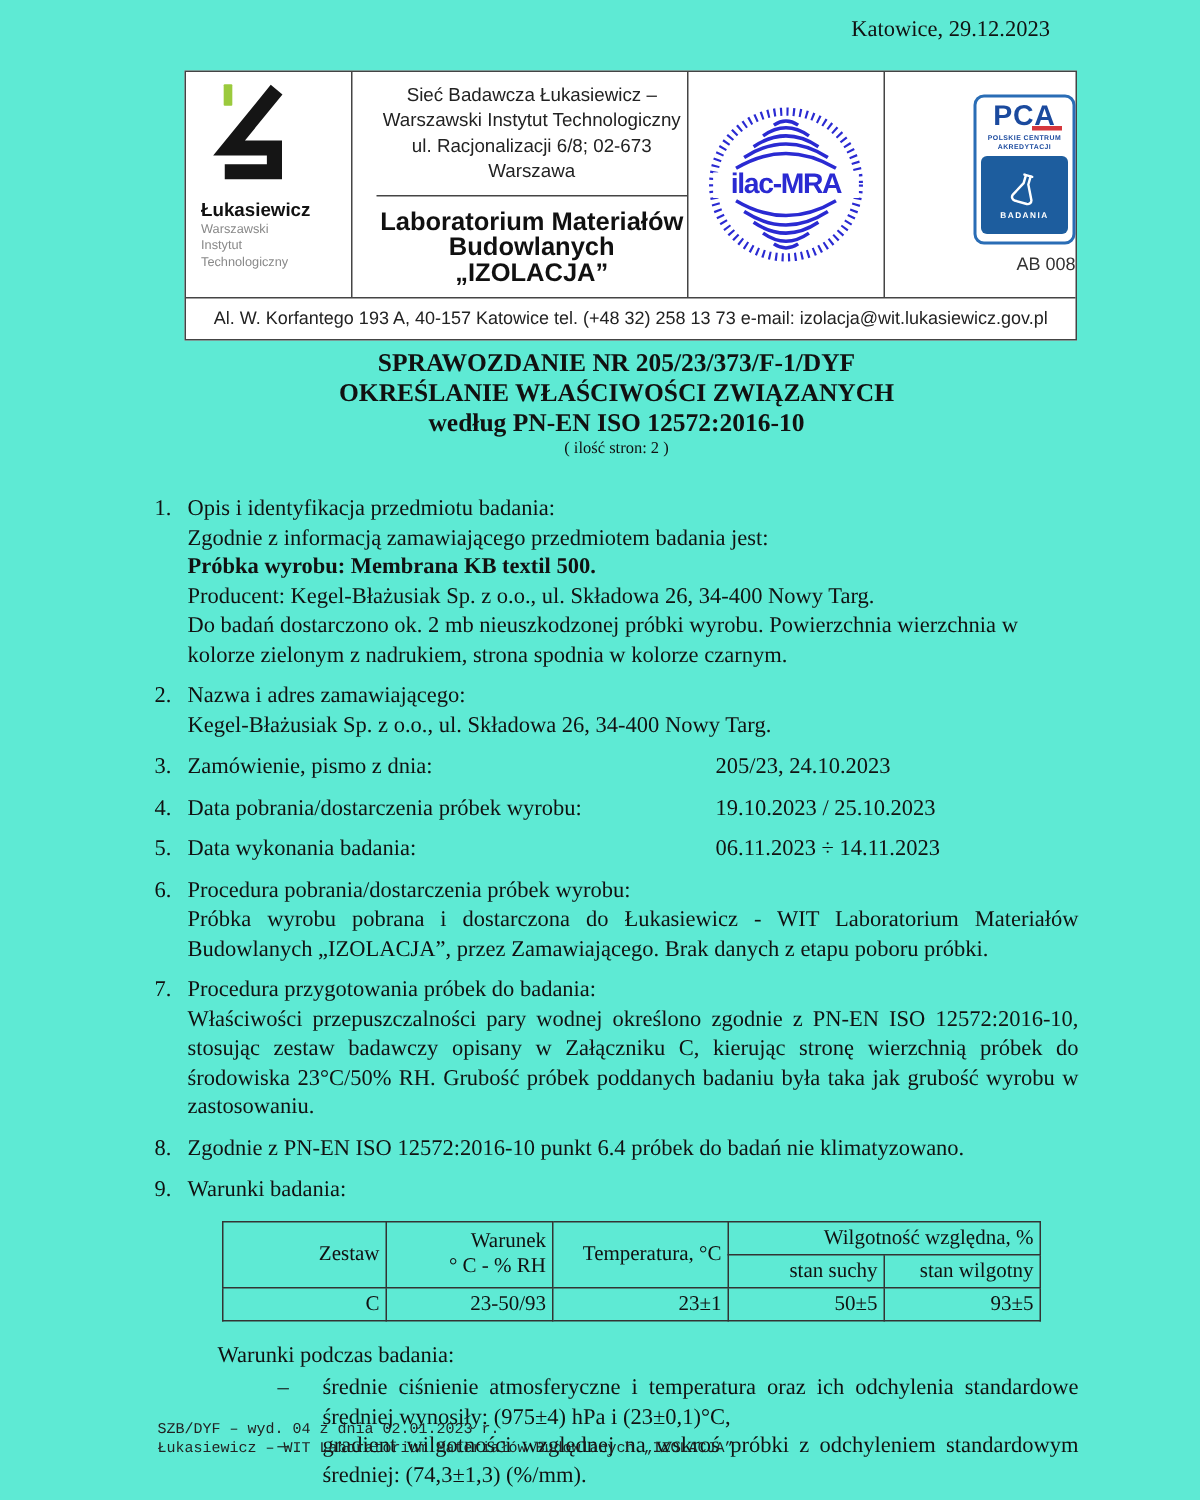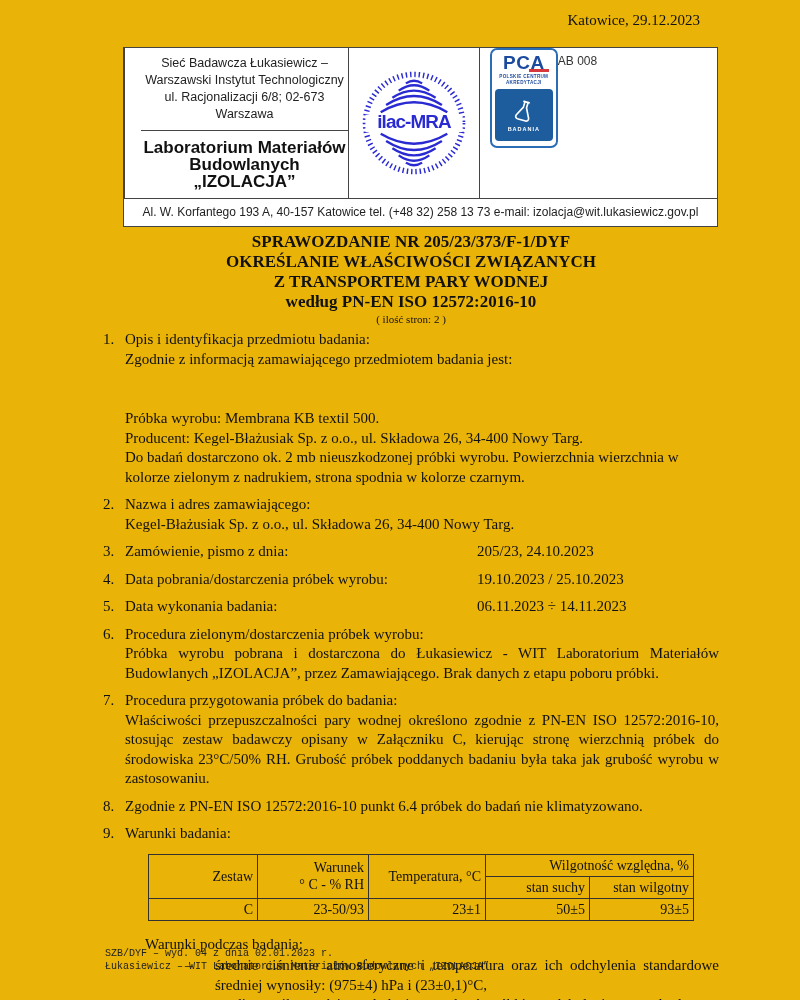--- a/index.html
+++ b/index.html
@@ -1,34 +1,34 @@
 <!DOCTYPE html>
 <html><head>
 <meta charset="utf-8">
 <style>
   html,body{margin:0;padding:0;background:#e8e8e8;}
   .sheet{
-    position:relative;width:800px;height:1000px;background:#eab308;
+    position:relative;width:800px;height:1000px;background:#5eead4;
     font-family:"Liberation Serif",serif;color:#111;overflow:hidden;margin:0 auto;
   }
   
   .date-line{position:absolute;top:12px;right:100px;font-size:15px;}
   
   .header-box{
     position:absolute;left:123px;top:47px;width:593px;border:1.5px solid #444;
     font-family:"Liberation Sans",sans-serif;background:#fff;
   }
   .hdr-main{display:flex;height:150px;}
   .cell{box-sizing:border-box;}
   .logo-cell{width:110px;padding:6px 4px 0 10px;}
   .center-cell{width:225px;border-left:1.5px solid #444;border-right:1.5px solid #444;display:flex;flex-direction:column;padding-left:16px;}
   .center-top{height:82px;border-bottom:1.5px solid #444;display:flex;flex-direction:column;justify-content:center;text-align:center;font-size:12.5px;line-height:17px;color:#222;}
   .center-bottom{flex:1;display:flex;flex-direction:column;justify-content:center;text-align:center;font-weight:bold;font-size:17px;line-height:17px;}
   .ilac-cell{width:130px;display:flex;align-items:center;justify-content:center;}
-  .pca-cell{width:128px;border-left:1.5px solid #444;display:flex;flex-direction:row;align-items:flex-start;justify-content:center;}
+  .pca-cell{width:128px;border-left:1.5px solid #444;display:flex;flex-direction:column;align-items:flex-end;justify-content:center;}
   .hdr-address{border-top:1.5px solid #444;height:27px;line-height:27px;text-align:center;font-size:12px;color:#222;}
   
   .logo-brand{font-weight:bold;font-size:12.5px;margin-top:2px;color:#111;}
   .logo-sub{font-size:8.5px;line-height:11px;color:#888;}
   
   .pca-badge{width:58px;border:2px solid #2a6db5;border-radius:7px;background:#fff;padding:4px 3px 5px 3px;text-align:center;}
   .pca-title{font-weight:bold;font-size:19px;line-height:18px;color:#1b4a9e;letter-spacing:.5px;}
   .pca-redbar{width:20px;height:3px;background:#d6373c;margin:-3px 4px 2px auto;}
   .pca-sub{font-size:4.6px;font-weight:bold;color:#1b4a9e;line-height:6px;letter-spacing:.3px;}
   .pca-bluebox{margin-top:3px;background:#1d5d9e;border-radius:4px;height:52px;display:flex;flex-direction:column;align-items:center;justify-content:center;}
@@ -36,21 +36,21 @@
   .pca-number{font-size:12px;color:#333;margin-top:6px;font-family:"Liberation Sans",sans-serif;}
   
   .title-block{position:absolute;left:103px;top:232px;width:616px;text-align:center;}
   .title-block .t{font-weight:bold;font-size:17px;line-height:20px;}
   .title-block .pages{font-size:11px;margin-top:1px;}
   
   .content{position:absolute;left:103px;top:330px;width:616px;font-size:15px;line-height:19.5px;}
   .item{display:flex;margin-bottom:8px;}
   .item .no{width:22px;flex:none;}
   .item .body{flex:1;}
-  .bold{font-weight:normal;margin-top:40px;}
+  .bold{font-weight:bold;}
   .kv{position:relative;}
   .kv .val{position:absolute;left:352px;top:0;}
   .just{text-align:justify;}
   
   .tbl-wrap{margin:10px 0 10px 45px;}
   table.cond{border-collapse:collapse;font-size:14px;text-align:right;}
   table.cond td,table.cond th{border:1px solid #333;font-weight:normal;padding:0 4px;height:21px;line-height:17px;}
   .w1{width:100px;} .w2{width:102px;} .w3{width:108px;} .w4{width:95px;} .w5{width:95px;}
   
   .cond-intro{margin:14px 0 2px 42px;}
@@ -63,20 +63,30 @@
 </head>
 <body>
 
 <div class="sheet">
 
   <div class="date-line">Katowice, 29.12.2023</div>
 
   <div class="header-box">
     <div class="hdr-main">
 
+      <div class="cell logo-cell">
+        <svg width="72" height="72" viewBox="0 0 100 100">
+          <rect x="21" y="3" width="8" height="20" rx="1" fill="#9bca3d"></rect>
+          <polyline points="70,8 26,62 68,62 68,84 22,84" fill="none" stroke="#151515" stroke-width="14"></polyline>
+        </svg>
+        <div class="logo-brand">Łukasiewicz</div>
+        <div class="logo-sub">Warszawski</div>
+        <div class="logo-sub">Instytut</div>
+        <div class="logo-sub">Technologiczny</div>
+      </div>
 
       <div class="cell center-cell">
         <div class="center-top">
           <div>Sieć Badawcza Łukasiewicz –</div>
           <div>Warszawski Instytut Technologiczny</div>
           <div>ul. Racjonalizacji 6/8; 02-673 Warszawa</div>
         </div>
         <div class="center-bottom">
           <div>Laboratorium Materiałów Budowlanych</div>
           <div>„IZOLACJA”</div>
@@ -121,21 +131,20 @@
         </div>
         <div class="pca-number">AB 008</div>
       </div>
     </div>
     <div class="hdr-address">Al. W. Korfantego 193 A, 40-157 Katowice tel. (+48 32) 258 13 73  e-mail: izolacja@wit.lukasiewicz.gov.pl</div>
   </div>
 
   <div class="title-block">
     <div class="t">SPRAWOZDANIE NR 205/23/373/F-1/DYF</div>
     <div class="t">OKREŚLANIE WŁAŚCIWOŚCI ZWIĄZANYCH</div>
-    <div class="t">Z TRANSPORTEM PARY WODNEJ</div>
     <div class="t">według PN-EN ISO 12572:2016-10</div>
     <div class="pages">( ilość stron: 2 )</div>
   </div>
 
   <div class="content">
 
     <div class="item">
       <div class="no">1.</div>
       <div class="body">
         <div>Opis i identyfikacja przedmiotu badania:</div>
@@ -174,21 +183,21 @@
       <div class="no">5.</div>
       <div class="body kv">
         <span>Data wykonania badania:</span>
         <span class="val">06.11.2023 ÷ 14.11.2023</span>
       </div>
     </div>
 
     <div class="item">
       <div class="no">6.</div>
       <div class="body">
-        <div>Procedura zielonym/dostarczenia próbek wyrobu:</div>
+        <div>Procedura pobrania/dostarczenia próbek wyrobu:</div>
         <div class="just">Próbka wyrobu pobrana i dostarczona do Łukasiewicz - WIT Laboratorium Materiałów Budowlanych „IZOLACJA”, przez Zamawiającego. Brak danych z etapu poboru próbki.</div>
       </div>
     </div>
 
     <div class="item">
       <div class="no">7.</div>
       <div class="body">
         <div>Procedura przygotowania próbek do badania:</div>
         <div class="just">Właściwości przepuszczalności pary wodnej określono zgodnie z PN-EN ISO 12572:2016-10, stosując zestaw badawczy opisany w Załączniku C, kierując stronę wierzchnią próbek do środowiska 23°C/50% RH. Grubość próbek poddanych badaniu była taka jak grubość wyrobu w zastosowaniu.</div>
       </div>

